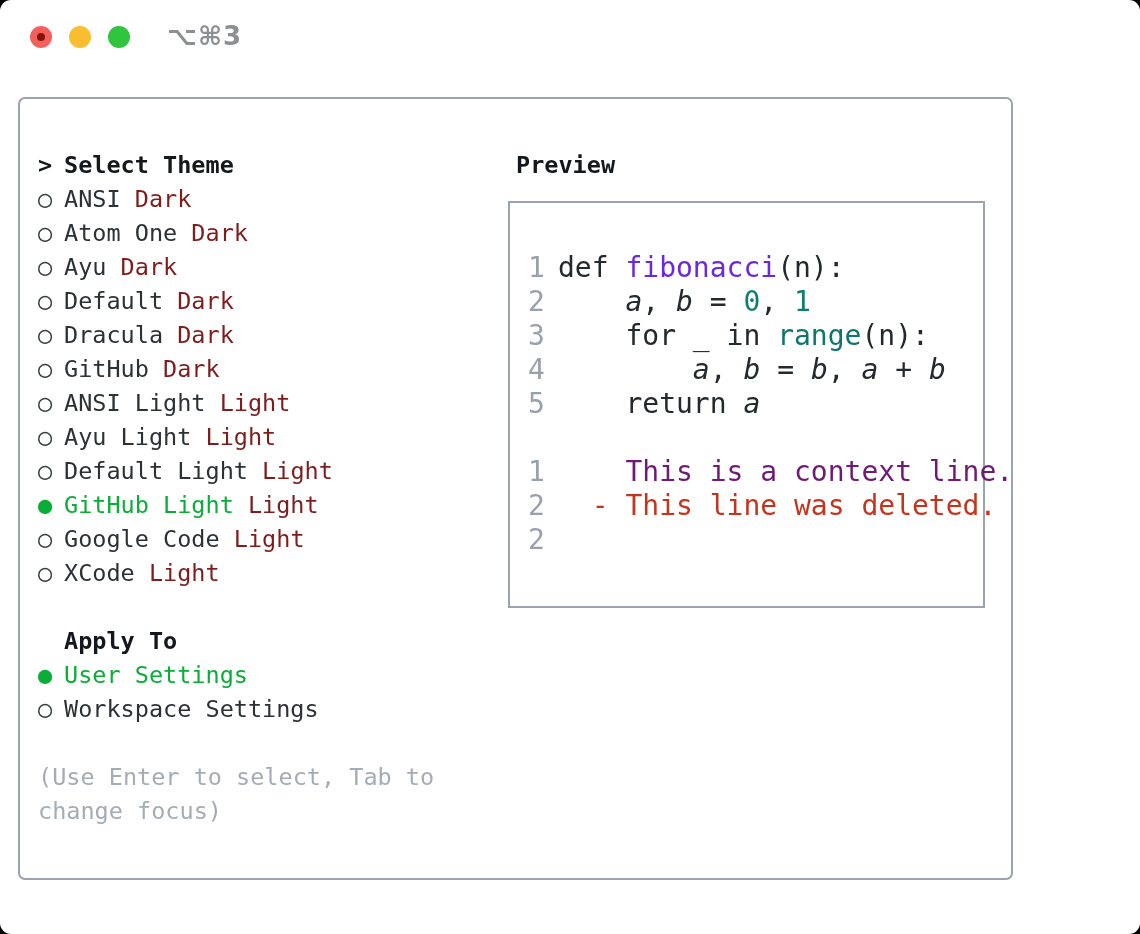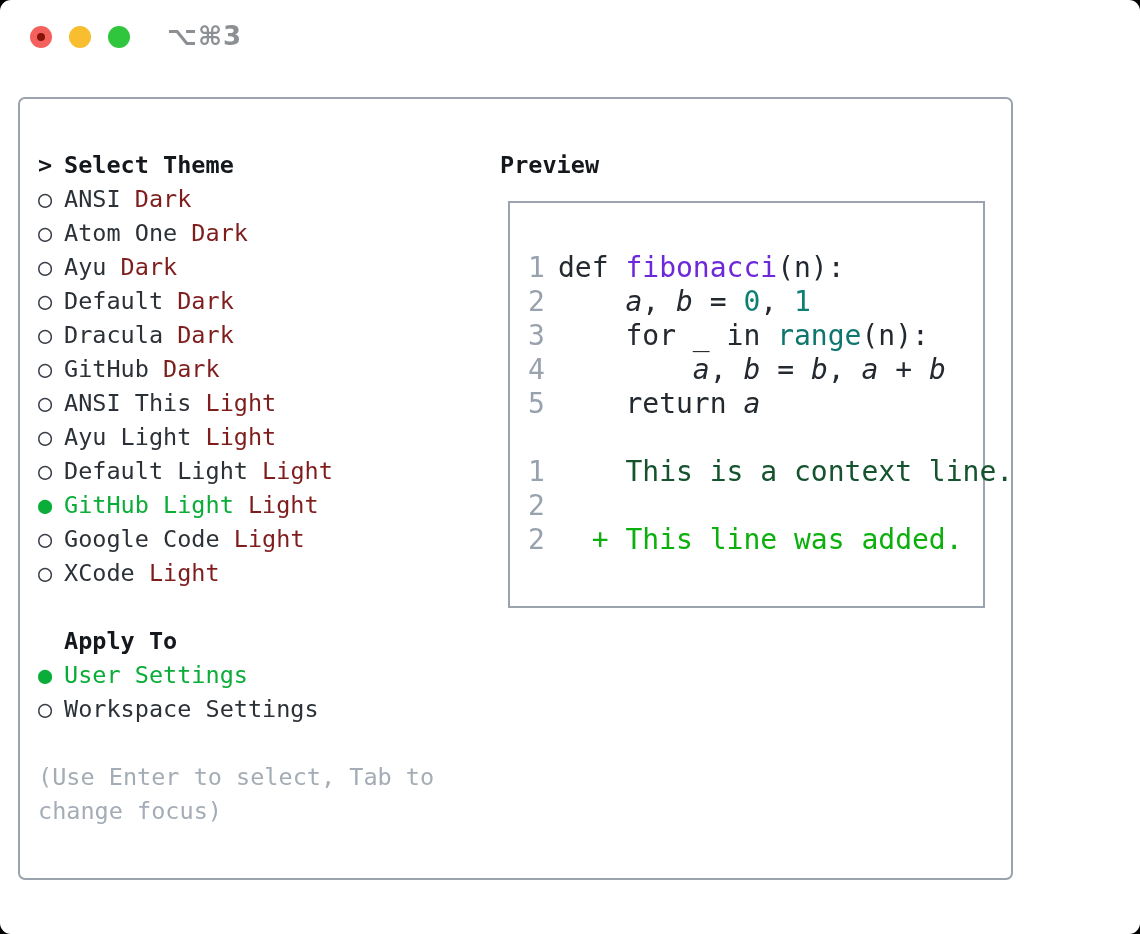--- a/index.html
+++ b/index.html
@@ -24,33 +24,33 @@
   .left-col{position:absolute;left:18px;top:49px;width:430px;font-size:23.5px;color:#2b3137;}
   .row{height:34px;display:flex;align-items:center;white-space:pre;}
   .marker{display:inline-block;flex:0 0 26px;width:26px;color:#3a4149;}
   .hdr{font-weight:bold;color:#14181c;}
   .opt-tag{color:#7f1d1d;}
   .row.selected .marker,.row.selected .opt-name{color:#0aad38;}
   .spacer{height:34px;}
   .help{width:420px;line-height:34px;color:#a4acb6;white-space:normal;}
 
   
-  .preview-header{position:absolute;left:480px;top:49px;height:34px;display:flex;align-items:center;
+  .preview-header{position:absolute;left:496px;top:49px;height:34px;display:flex;align-items:center;
                   font-size:23.5px;font-weight:bold;color:#14181c;}
   .preview-box{position:absolute;left:488px;top:102px;width:477px;height:407px;box-sizing:border-box;
                border:2px solid #9aa3ae;background:#fff;}
   .code{position:absolute;left:18px;top:47px;font-size:28px;color:#23292f;}
   .cline{height:34px;display:flex;align-items:center;white-space:pre;}
   .ln{flex:0 0 30px;width:30px;color:#98a2ae;}
   .seg-f{color:#6d28d9;}   
   .seg-n{color:#0c7e72;}   
   .seg-b{color:#0f766e;}   
   .seg-v{font-style:italic;} 
   .diff{margin-top:34px;}
-  .kind-context .dtext{color:#14532d;}
+  .kind-context .dtext{color:#701a75;}
   .kind-deleted .dtext{color:#c5351d;}
   .kind-added .dtext{color:#0cb00c;}
 </style>
 </head>
 <body>
 
 <div class="stage">
   <div class="window">
 
     <span class="light light-red">
@@ -67,21 +67,21 @@
           <span class="marker hdr">&gt;</span>
           <span class="hdr">Select Theme</span>
         </div>
         <div id="theme-items">
             <div class="row"><span class="marker">○</span><span class="opt-name">ANSI</span><span class="opt-tag"> Dark</span></div>
             <div class="row"><span class="marker">○</span><span class="opt-name">Atom One</span><span class="opt-tag"> Dark</span></div>
             <div class="row"><span class="marker">○</span><span class="opt-name">Ayu</span><span class="opt-tag"> Dark</span></div>
             <div class="row"><span class="marker">○</span><span class="opt-name">Default</span><span class="opt-tag"> Dark</span></div>
             <div class="row"><span class="marker">○</span><span class="opt-name">Dracula</span><span class="opt-tag"> Dark</span></div>
             <div class="row"><span class="marker">○</span><span class="opt-name">GitHub</span><span class="opt-tag"> Dark</span></div>
-            <div class="row"><span class="marker">○</span><span class="opt-name">ANSI This</span><span class="opt-tag"> Light</span></div>
+            <div class="row"><span class="marker">○</span><span class="opt-name">ANSI Light</span><span class="opt-tag"> Light</span></div>
             <div class="row"><span class="marker">○</span><span class="opt-name">Ayu Light</span><span class="opt-tag"> Light</span></div>
             <div class="row"><span class="marker">○</span><span class="opt-name">Default Light</span><span class="opt-tag"> Light</span></div>
             <div class="row selected"><span class="marker">●</span><span class="opt-name">GitHub Light</span><span class="opt-tag"> Light</span></div>
             <div class="row"><span class="marker">○</span><span class="opt-name">Google Code</span><span class="opt-tag"> Light</span></div>
             <div class="row"><span class="marker">○</span><span class="opt-name">XCode</span><span class="opt-tag"> Light</span></div>
           </div>
 
         <div class="spacer"></div>
 
         <div class="row">
@@ -104,21 +104,21 @@
         <div class="code">
           <div id="code-lines">
               <div class="cline"><span class="ln">1</span><span class="seg-p">def </span><span class="seg-f">fibonacci</span><span class="seg-p">(n):</span></div>
               <div class="cline"><span class="ln">2</span><span class="seg-p">    </span><span class="seg-v">a</span><span class="seg-p">, </span><span class="seg-v">b</span><span class="seg-p"> = </span><span class="seg-n">0</span><span class="seg-p">, </span><span class="seg-n">1</span></div>
               <div class="cline"><span class="ln">3</span><span class="seg-p">    for _ in </span><span class="seg-b">range</span><span class="seg-p">(n):</span></div>
               <div class="cline"><span class="ln">4</span><span class="seg-p">        </span><span class="seg-v">a</span><span class="seg-p">, </span><span class="seg-v">b</span><span class="seg-p"> = </span><span class="seg-v">b</span><span class="seg-p">, </span><span class="seg-v">a</span><span class="seg-p"> + </span><span class="seg-v">b</span></div>
               <div class="cline"><span class="ln">5</span><span class="seg-p">    return </span><span class="seg-v">a</span></div>
             </div>
           <div id="diff-lines" class="diff">
               <div class="cline kind-context"><span class="ln">1</span><span class="dtext">    This is a context line.</span></div>
-              <div class="cline kind-deleted"><span class="ln">2</span></div>
-              <div class="cline kind-added"><span class="ln">2</span><span class="dtext">  + This line was added.</span></div>
+              <div class="cline kind-deleted"><span class="ln">2</span><span class="dtext">  - This line was deleted.</span></div>
+              <div class="cline kind-added"><span class="ln">2</span></div>
             </div>
         </div>
       </div>
 
     </div>
   </div>
 </div>
 
 </body></html>

